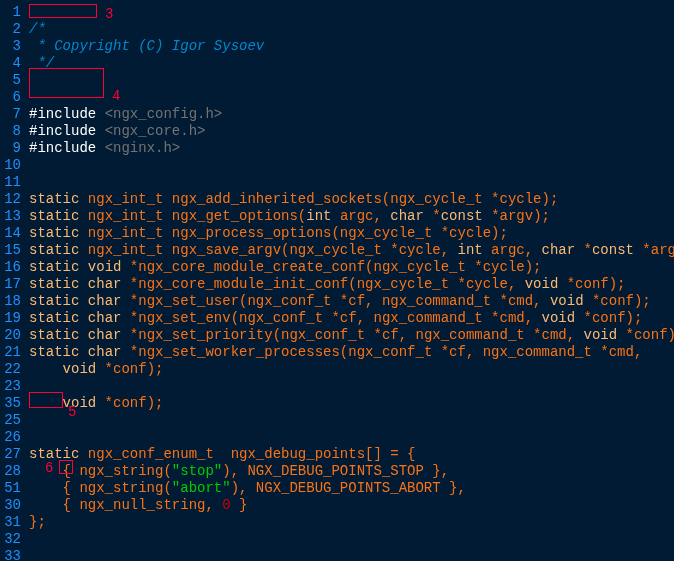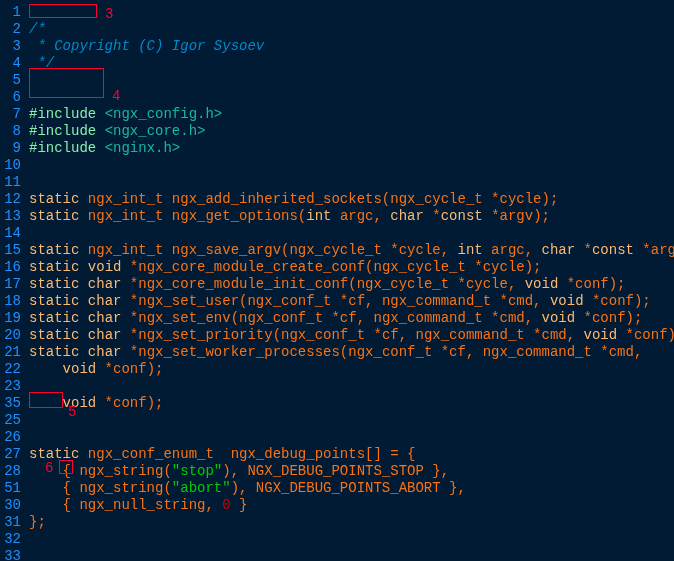--- a/index.html
+++ b/index.html
@@ -28,26 +28,26 @@
     text-align: right;
     color: #1e90ff;
     padding-right: 4px;
     flex-shrink: 0;
     user-select: none;
   }
   .code {
     padding-left: 4px;
   }
   .c-comment { color: #0088cc; font-style: italic; }
-  .c-include { color: #14b8a6; }
+  .c-include { color: #737373; }
   .c-type { color: #fdba74; }
   .c-string { color: #00cc00; }
   .c-number { color: #cc0000; }
   .c-default { color: #f97316; }
-  .c-hash { color: #86efac; }
+  .c-hash { color: #ffffff; }
 
   
   .anno-box {
     position: absolute;
     border: 1px solid #ff0033;
     pointer-events: none;
   }
   .anno-label {
     position: absolute;
     color: #ff0033;
@@ -66,21 +66,21 @@
     <div class="line"><div class="gutter">4</div><div class="code"><span class="c-comment"> */</span></div></div>
     <div class="line"><div class="gutter">5</div><div class="code"></div></div>
     <div class="line"><div class="gutter">6</div><div class="code"></div></div>
     <div class="line"><div class="gutter">7</div><div class="code"><span class="c-hash">#include </span><span class="c-include">&lt;ngx_config.h&gt;</span></div></div>
     <div class="line"><div class="gutter">8</div><div class="code"><span class="c-hash">#include </span><span class="c-include">&lt;ngx_core.h&gt;</span></div></div>
     <div class="line"><div class="gutter">9</div><div class="code"><span class="c-hash">#include </span><span class="c-include">&lt;nginx.h&gt;</span></div></div>
     <div class="line"><div class="gutter">10</div><div class="code"></div></div>
     <div class="line"><div class="gutter">11</div><div class="code"></div></div>
     <div class="line"><div class="gutter">12</div><div class="code"><span class="c-type">static</span><span class="c-default"> ngx_int_t ngx_add_inherited_sockets(ngx_cycle_t *cycle);</span></div></div>
     <div class="line"><div class="gutter">13</div><div class="code"><span class="c-type">static</span><span class="c-default"> ngx_int_t ngx_get_options(</span><span class="c-type">int</span><span class="c-default"> argc, </span><span class="c-type">char</span><span class="c-default"> *</span><span class="c-type">const</span><span class="c-default"> *argv);</span></div></div>
-    <div class="line"><div class="gutter">14</div></div>
+    <div class="line"><div class="gutter">14</div><div class="code"><span class="c-type">static</span><span class="c-default"> ngx_int_t ngx_process_options(ngx_cycle_t *cycle);</span></div></div>
     <div class="line"><div class="gutter">15</div><div class="code"><span class="c-type">static</span><span class="c-default"> ngx_int_t ngx_save_argv(ngx_cycle_t *cycle, </span><span class="c-type">int</span><span class="c-default"> argc, </span><span class="c-type">char</span><span class="c-default"> *</span><span class="c-type">const</span><span class="c-default"> *argv);</span></div></div>
     <div class="line"><div class="gutter">16</div><div class="code"><span class="c-type">static</span><span class="c-default"> </span><span class="c-type">void</span><span class="c-default"> *ngx_core_module_create_conf(ngx_cycle_t *cycle);</span></div></div>
     <div class="line"><div class="gutter">17</div><div class="code"><span class="c-type">static</span><span class="c-default"> </span><span class="c-type">char</span><span class="c-default"> *ngx_core_module_init_conf(ngx_cycle_t *cycle, </span><span class="c-type">void</span><span class="c-default"> *conf);</span></div></div>
     <div class="line"><div class="gutter">18</div><div class="code"><span class="c-type">static</span><span class="c-default"> </span><span class="c-type">char</span><span class="c-default"> *ngx_set_user(ngx_conf_t *cf, ngx_command_t *cmd, </span><span class="c-type">void</span><span class="c-default"> *conf);</span></div></div>
     <div class="line"><div class="gutter">19</div><div class="code"><span class="c-type">static</span><span class="c-default"> </span><span class="c-type">char</span><span class="c-default"> *ngx_set_env(ngx_conf_t *cf, ngx_command_t *cmd, </span><span class="c-type">void</span><span class="c-default"> *conf);</span></div></div>
     <div class="line"><div class="gutter">20</div><div class="code"><span class="c-type">static</span><span class="c-default"> </span><span class="c-type">char</span><span class="c-default"> *ngx_set_priority(ngx_conf_t *cf, ngx_command_t *cmd, </span><span class="c-type">void</span><span class="c-default"> *conf);</span></div></div>
     <div class="line"><div class="gutter">21</div><div class="code"><span class="c-type">static</span><span class="c-default"> </span><span class="c-type">char</span><span class="c-default"> *ngx_set_worker_processes(ngx_conf_t *cf, ngx_command_t *cmd,</span></div></div>
     <div class="line"><div class="gutter">22</div><div class="code"><span class="c-default">    </span><span class="c-type">void</span><span class="c-default"> *conf);</span></div></div>
     <div class="line"><div class="gutter">23</div></div>
     <div class="line"><div class="gutter">35</div><div class="code"><span class="c-default">    </span><span class="c-type">void</span><span class="c-default"> *conf);</span></div></div>

